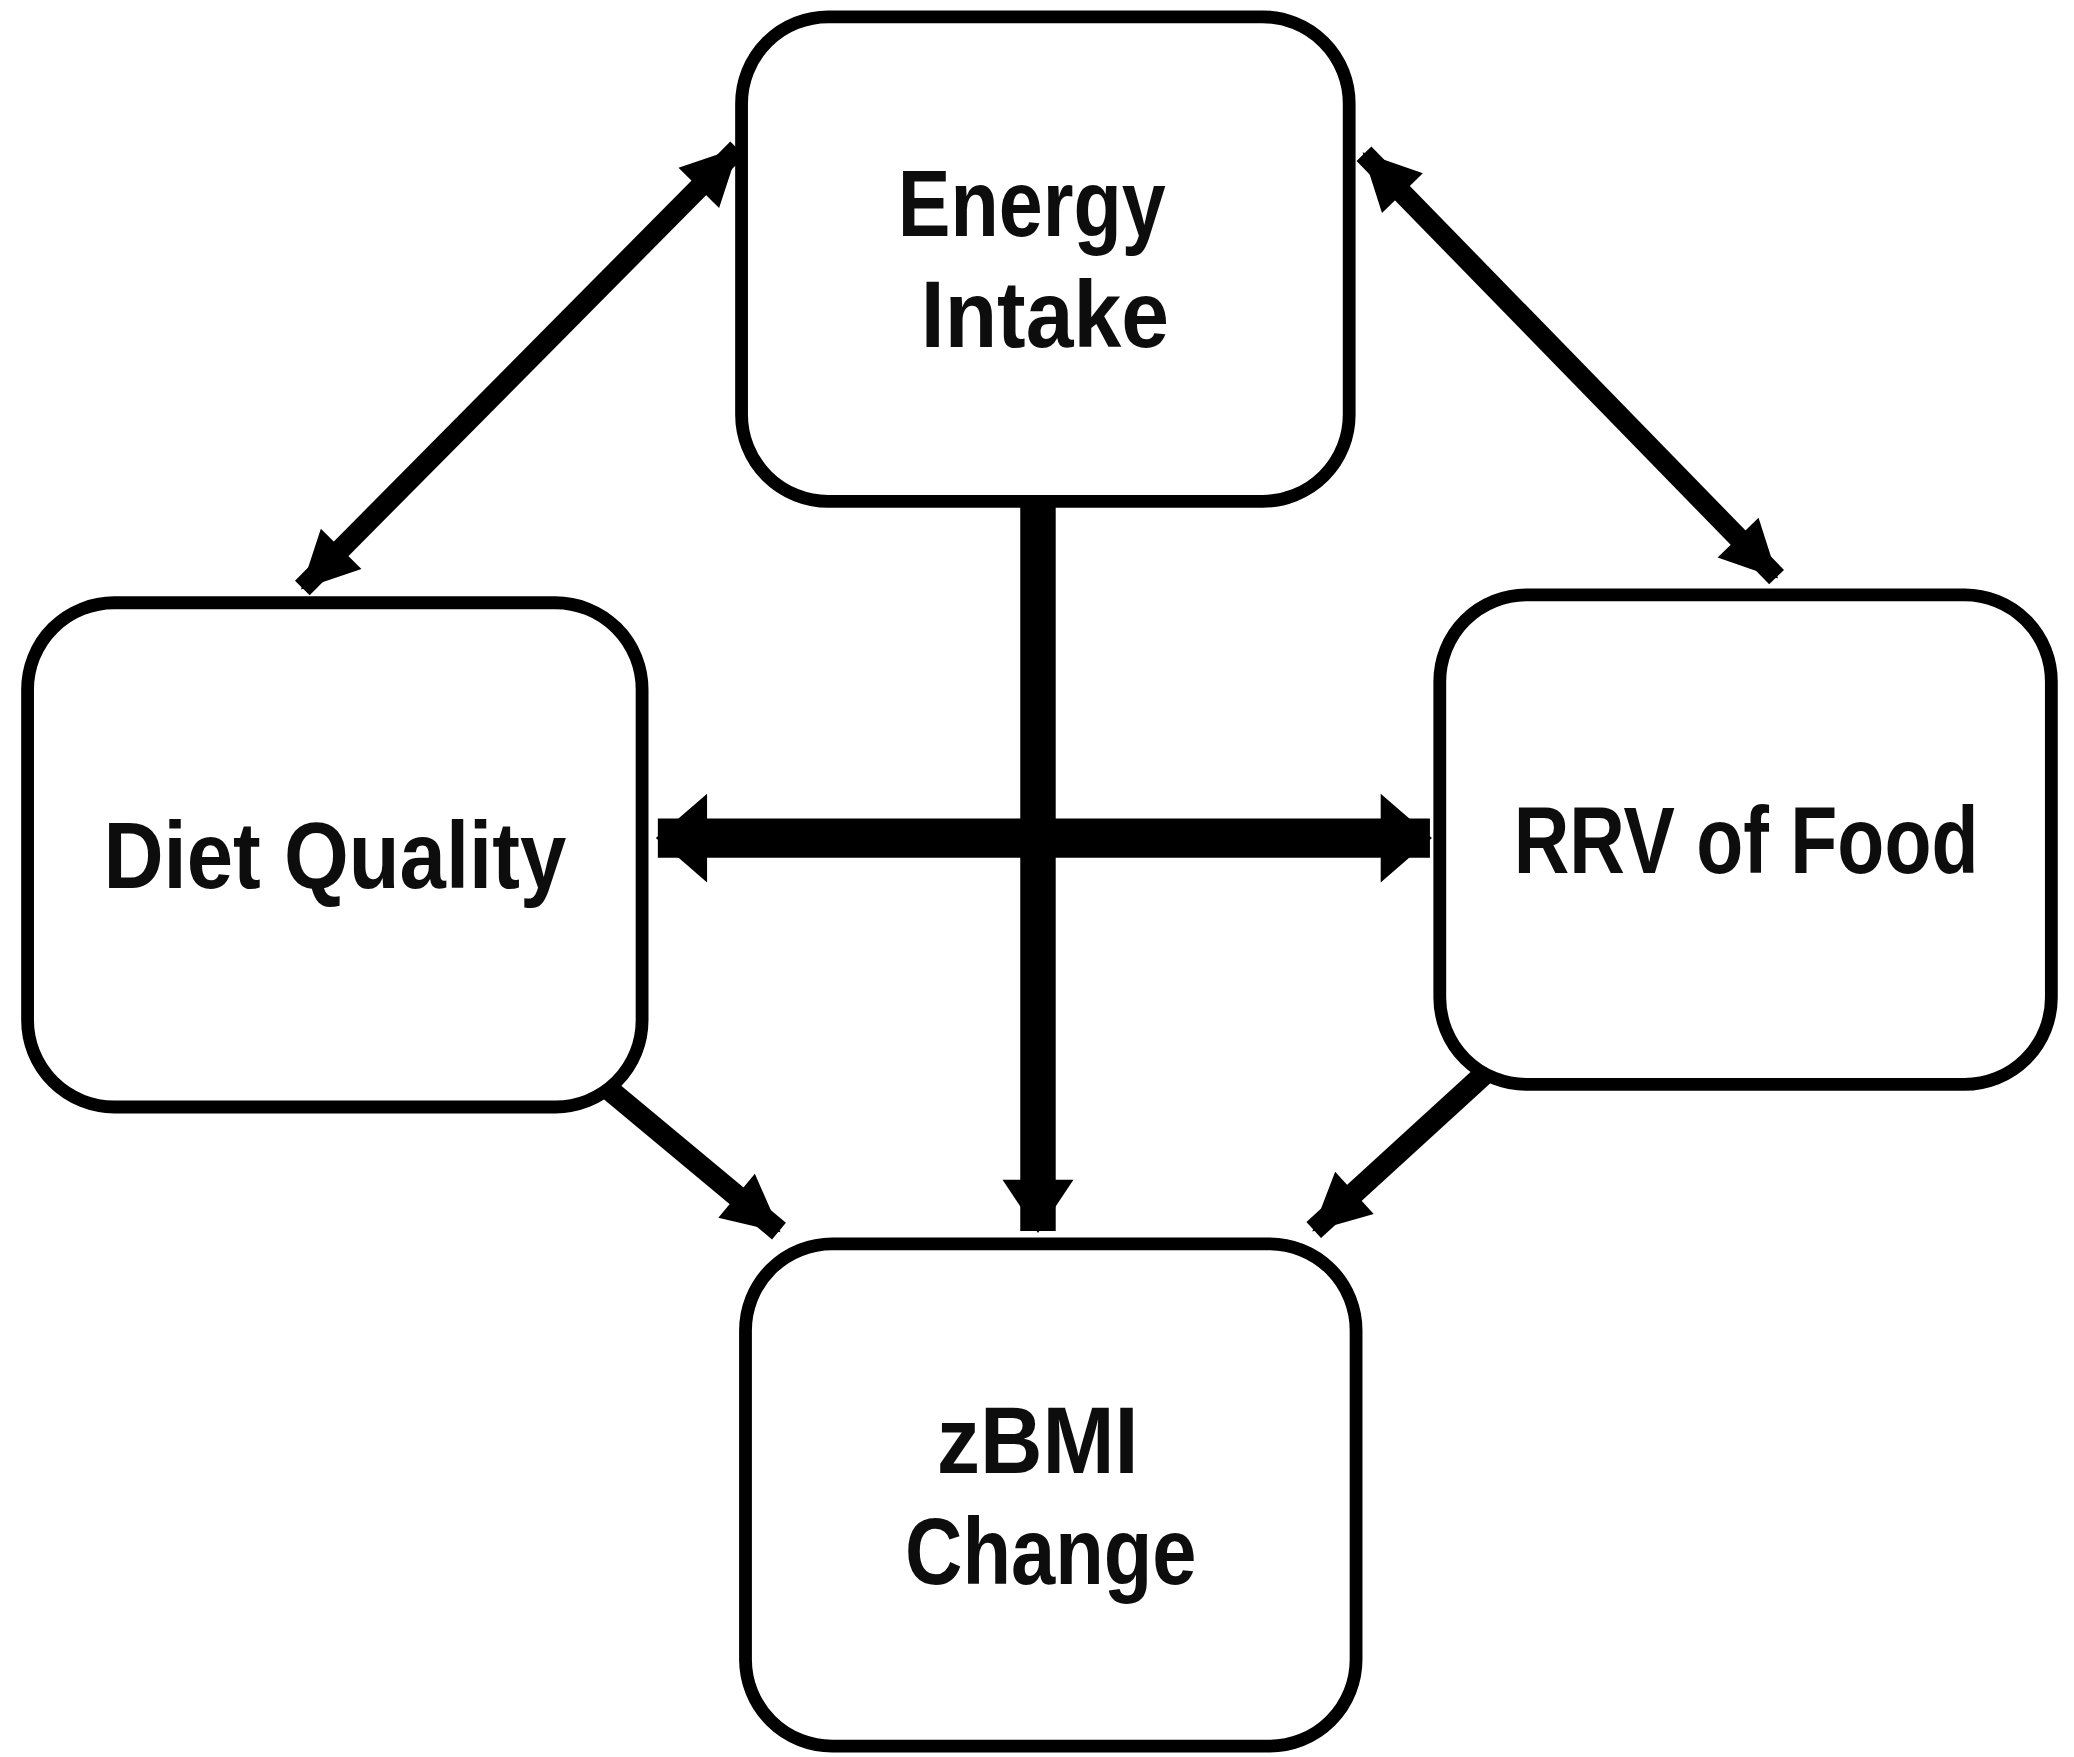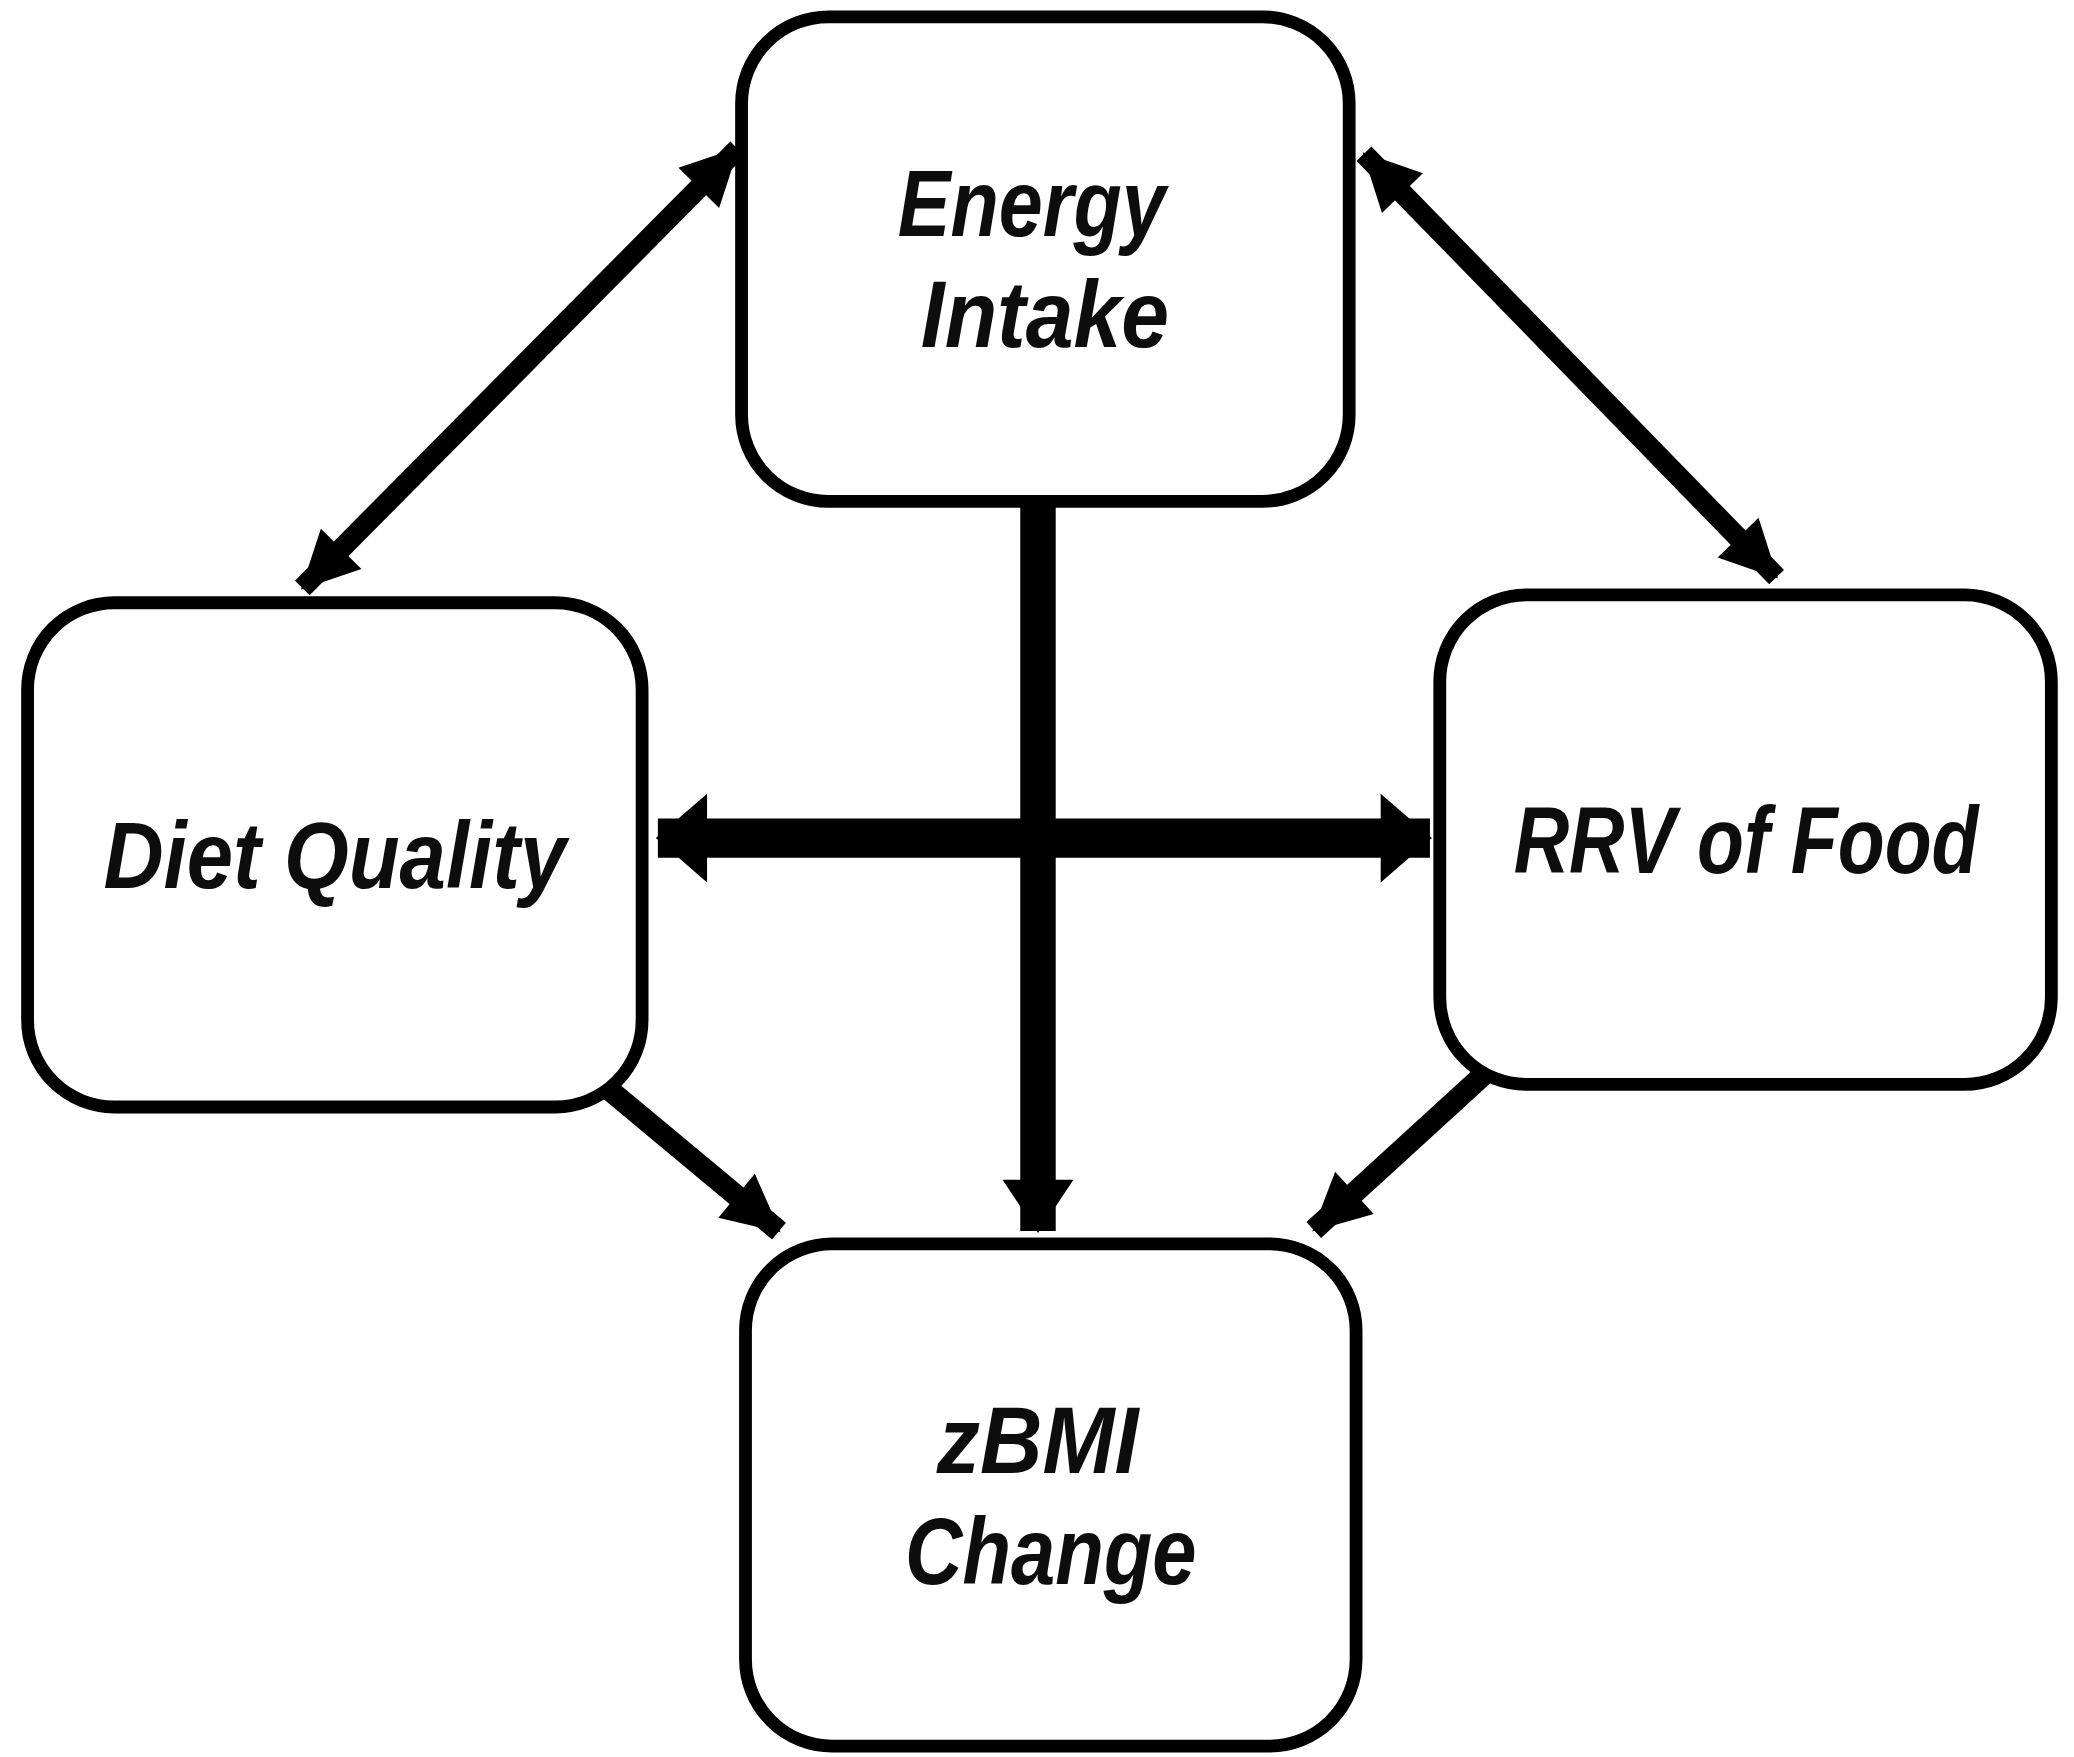--- a/index.html
+++ b/index.html
@@ -8,21 +8,20 @@
     height: 100%;
     background: #ffffff;
   }
   .figure-wrap {
     width: 100vw;
     height: 100vh;
     display: flex;
     align-items: center;
     justify-content: center;
     background: #ffffff;
-    font-style: italic;
   }
   svg.diagram {
     width: 100%;
     height: 100%;
     display: block;
   }
   .node-box {
     fill: #ffffff;
     stroke: #000000;
     stroke-width: 13;

